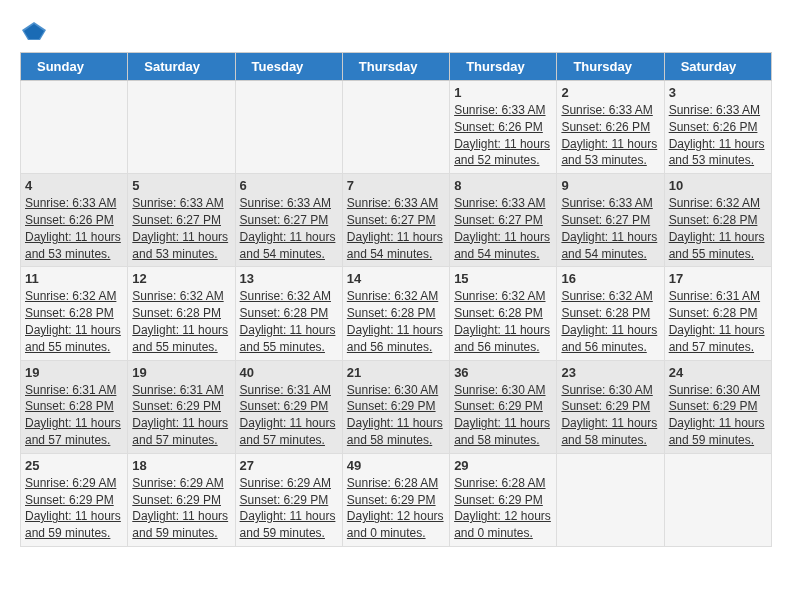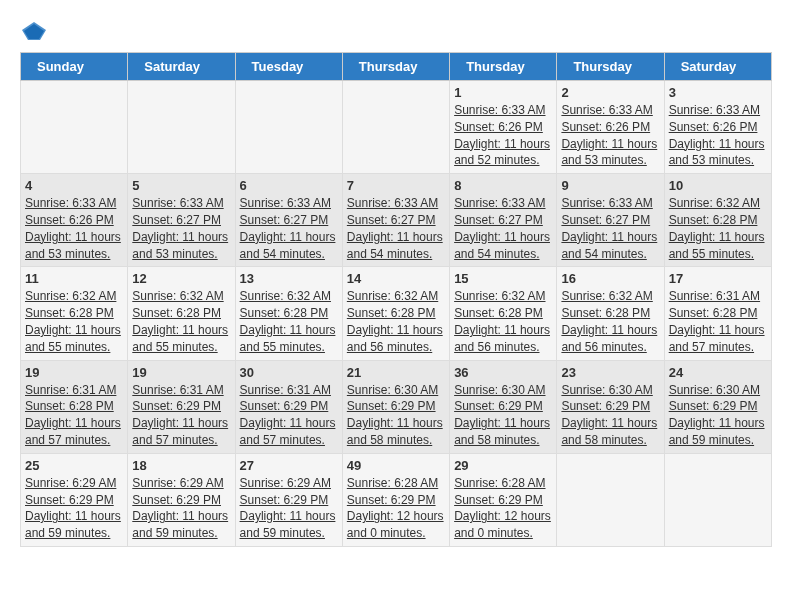--- a/index.html
+++ b/index.html
@@ -202,21 +202,21 @@
       <tr>
         <td>
           <span class="day-num">19</span>
           <div class="day-detail">Sunrise: 6:31 AM<br>Sunset: 6:28 PM<br>Daylight: 11 hours<br>and 57 minutes.</div>
         </td>
         <td>
           <span class="day-num">19</span>
           <div class="day-detail">Sunrise: 6:31 AM<br>Sunset: 6:29 PM<br>Daylight: 11 hours<br>and 57 minutes.</div>
         </td>
         <td>
-          <span class="day-num">30</span>
+          <span class="day-num">40</span>
           <div class="day-detail">Sunrise: 6:31 AM<br>Sunset: 6:29 PM<br>Daylight: 11 hours<br>and 57 minutes.</div>
         </td>
         <td>
           <span class="day-num">21</span>
           <div class="day-detail">Sunrise: 6:30 AM<br>Sunset: 6:29 PM<br>Daylight: 11 hours<br>and 58 minutes.</div>
         </td>
         <td>
           <span class="day-num">36</span>
           <div class="day-detail">Sunrise: 6:30 AM<br>Sunset: 6:29 PM<br>Daylight: 11 hours<br>and 58 minutes.</div>
         </td>

